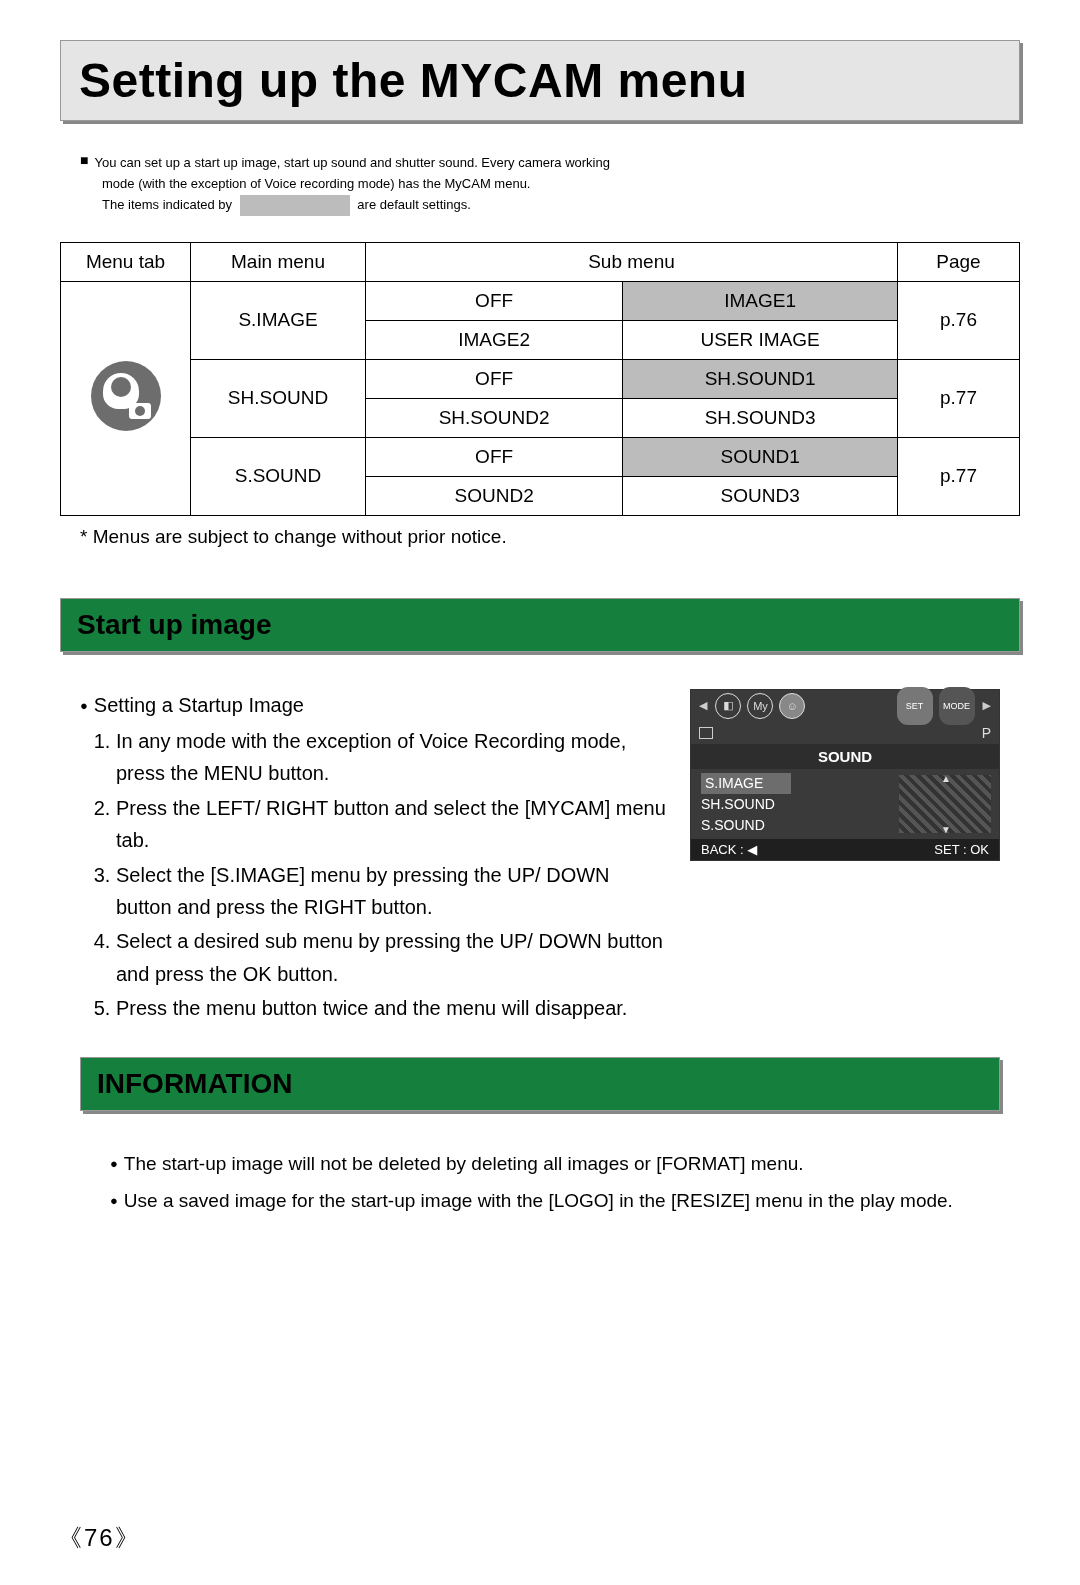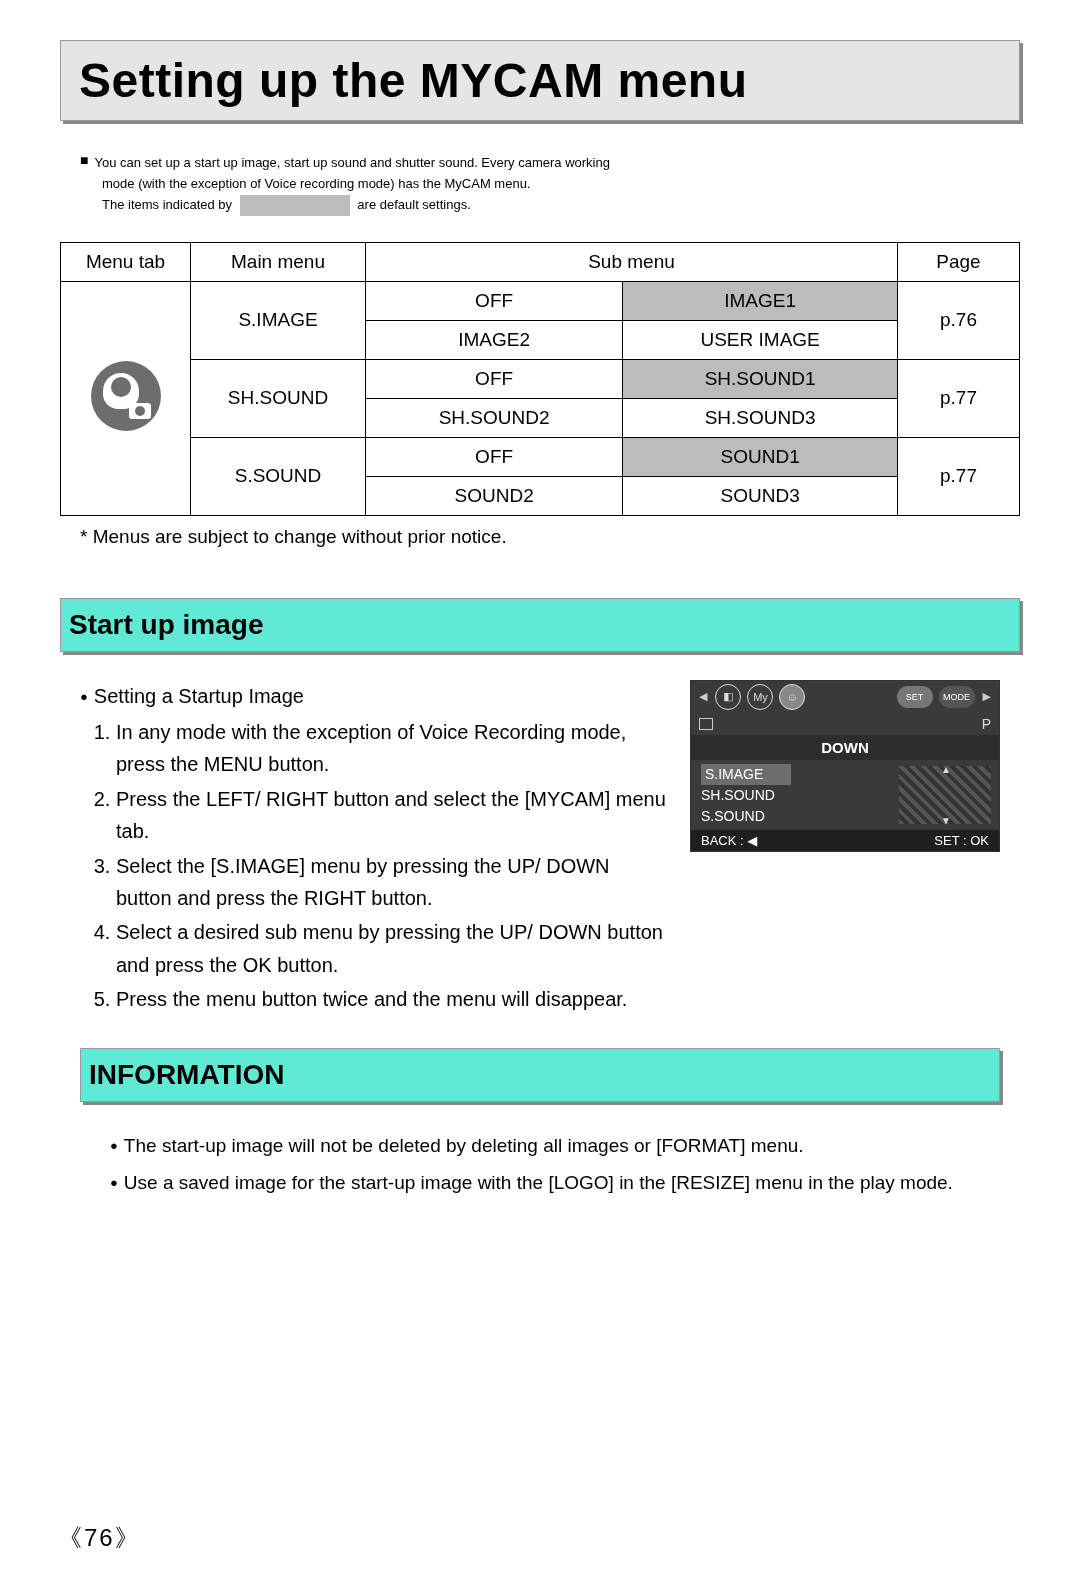--- a/index.html
+++ b/index.html
@@ -13,33 +13,33 @@
 table.menu { border-collapse: collapse; width: 100%; margin: 0 0 10px 0; font-size: 19px; }
 table.menu th, table.menu td { border: 1px solid #000; padding: 8px 6px; text-align: center; font-weight: normal; }
 table.menu .tabcell { padding: 0; }
 .tabicon { display: inline-flex; align-items: center; justify-content: center; width: 70px; height: 70px; border-radius: 50%; background: #6d6d6d; position: relative; }
 .tabicon::before { content: ""; position: absolute; width: 36px; height: 36px; background: #fff; border-radius: 50% 50% 42% 42%; top: 12px; left: 12px; }
 .tabicon::after { content: ""; position: absolute; width: 20px; height: 20px; background: #6d6d6d; border-radius: 50%; top: 16px; left: 20px; }
 .tabicon-cam { position: absolute; width: 22px; height: 16px; background: #fff; border-radius: 3px; right: 10px; bottom: 12px; }
 .tabicon-cam::after { content: ""; position: absolute; width: 10px; height: 10px; background: #6d6d6d; border-radius: 50%; top: 3px; left: 6px; }
 td.shaded { background: #bcbcbc; }
 .note { margin: 10px 20px 50px 20px; font-size: 19px; }
-.section-bar { border: 1px solid #999; background: #5eead4; padding: 10px 8px; box-shadow: 3px 3px 0 #888; margin: 0 0 28px 0; }
+.section-bar { border: 1px solid #999; background: #15803d; padding: 10px 16px; box-shadow: 3px 3px 0 #888; margin: 0 0 37px 0; }
 .section-bar h2 { font-size: 28px; font-weight: bold; }
 .body-text { margin: 0 20px 22px 20px; font-size: 19px; line-height: 1.6; }
 .bullet-rd::before { content: "●"; display: inline-block; margin-right: 6px; font-size: 13px; vertical-align: 2px; }
 .steps-and-lcd { display: flex; margin: 0 20px 30px 20px; gap: 24px; }
 .steps { flex: 1; font-size: 20px; line-height: 1.62; }
 .steps ol { list-style: decimal; padding-left: 36px; margin-top: 4px; }
 .steps ol li { margin-bottom: 2px; }
 .lcd { width: 310px; background: #3a3a3a; border: 1px solid #333; font-size: 15px; color: #fff; padding-bottom: 0; align-self: flex-start; }
 .lcd-top { display: flex; align-items: center; height: 32px; padding: 0 6px; gap: 6px; background: #3a3a3a; }
 .lcd-ico { width: 26px; height: 26px; border: 1.5px solid #ddd; border-radius: 50%; display: inline-flex; align-items: center; justify-content: center; font-size: 11px; color: #ddd; }
 .lcd-top .arrow { color: #ccc; font-size: 11px; padding: 0 2px; }
-.lcd-pill { width: 36px; height: 22px; border-radius: 11px; background: #777; display: inline-flex; align-items: center; justify-content: center; font-size: 9px; }
+.lcd-pill { width: 36px; height: 38px; border-radius: 11px; background: #777; display: inline-flex; align-items: center; justify-content: center; font-size: 9px; }
 .lcd-top .spacer { flex: 1; }
 .lcd-row2 { display: flex; align-items: center; height: 22px; padding: 0 8px; background: #3a3a3a; }
 .lcd-row2 .sq { width: 14px; height: 12px; border: 1px solid #ccc; }
 .lcd-row2 .spacer { flex: 1; }
 .lcd-row2 .p { font-size: 14px; color: #ddd; }
 .lcd-title { background: #2d2d2d; text-align: center; font-weight: bold; padding: 4px 0; font-size: 15px; }
 .lcd-body { display: flex; padding: 0; }
 .lcd-list { flex: 1; padding: 4px 0 2px 10px; font-size: 14px; line-height: 1.5; }
 .lcd-list .sel { background: #6d6d6d; padding: 0 4px; display: inline-block; width: 90px; }
 .lcd-thumb { width: 92px; height: 58px; margin: 6px 8px 6px 0; background: repeating-linear-gradient(45deg,#555,#555 4px,#333 4px,#333 8px); position: relative; }
@@ -143,21 +143,21 @@
         <span class="spacer"></span>
         <span class="lcd-pill">SET</span>
         <span class="lcd-pill" style="background:#555">MODE</span>
         <span class="arrow">▶</span>
       </div>
       <div class="lcd-row2">
         <span class="sq"></span>
         <span class="spacer"></span>
         <span class="p">P</span>
       </div>
-      <div class="lcd-title">DOWN</div>
+      <div class="lcd-title">SOUND</div>
       <div class="lcd-body">
         <div class="lcd-list">
           <span class="sel">S.IMAGE</span><br>
           <span>SH.SOUND</span><br>
           <span>S.SOUND</span>
         </div>
         <div class="lcd-thumb">
           <span class="ar-up">▲</span>
           <span class="ar-dn">▼</span>
         </div>

